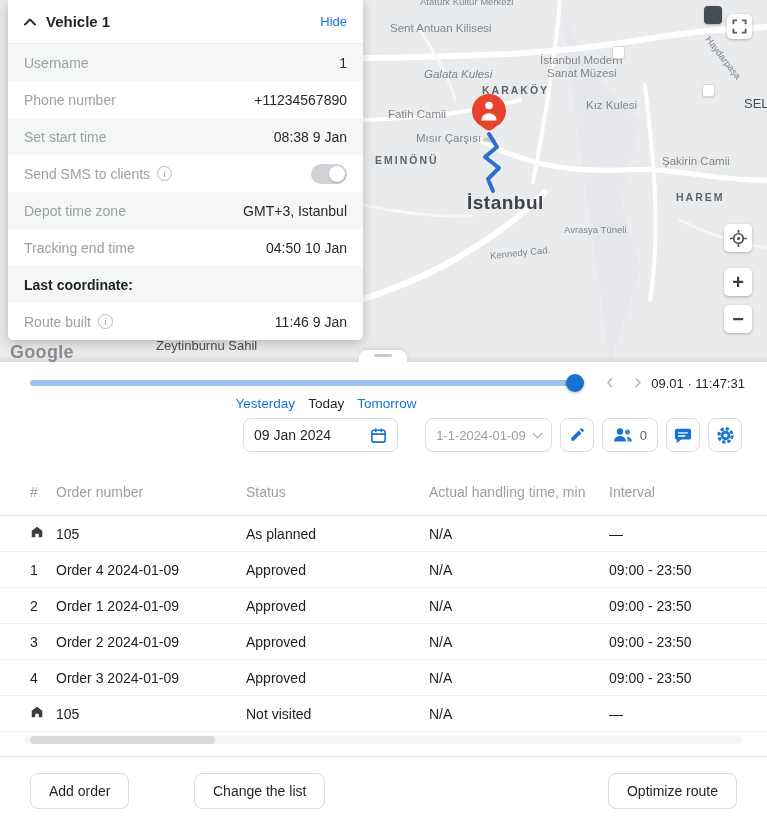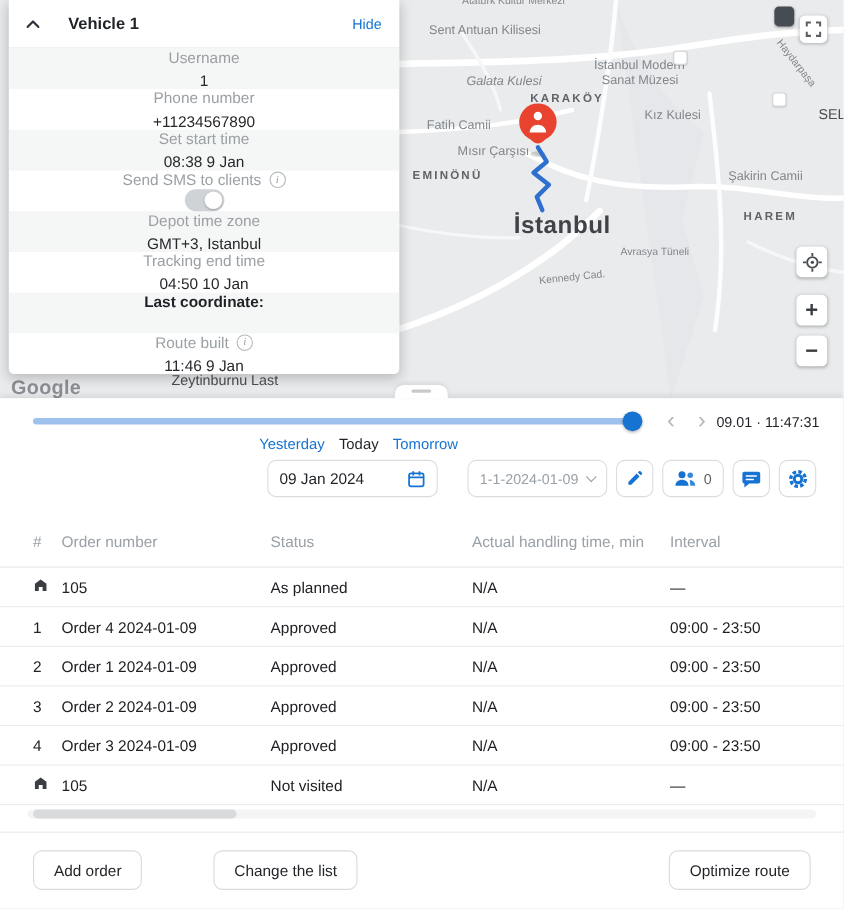--- a/index.html
+++ b/index.html
@@ -6,41 +6,41 @@
   html,body { background:#fff; }
   body { font-family:"Liberation Sans","DejaVu Sans",sans-serif; }
   .page { position:relative; width:767px; height:826px; overflow:hidden; background:#fff; outline:1px solid #c9cdd1; }
 
   
   .map { position:absolute; left:0; top:0; width:767px; height:362px; background:#e9ebec; overflow:hidden; }
   .map svg.roads { position:absolute; inset:0; }
   .map-label { position:absolute; white-space:nowrap; color:#82878c; font-size:11.5px; }
   .map-label.xs { font-size:9.5px; }
   .map-label.area { font-size:10.5px; letter-spacing:2px; color:#5f6468; font-weight:bold; }
-  .map-label.city { font-size:22px; color:#3f4347; font-weight:bold; letter-spacing:.5px; }
+  .map-label.city { font-size:19px; color:#3f4347; font-weight:bold; letter-spacing:.5px; }
   .map-label.dark { font-size:13px; color:#4a4e52; }
   .map-label.logo { font-size:18px; color:#8b8f93; font-weight:bold; letter-spacing:.3px; }
   .map-label.rot { transform:rotate(52deg); transform-origin:left top; }
   .map-label.tilt { transform:rotate(-6deg); }
   .poi-sq { position:absolute; width:13px; height:13px; background:#fff; border:1px solid #d3d6d9; border-radius:3px; box-shadow:0 1px 1px rgba(0,0,0,.1); }
   .poi-dark { position:absolute; width:18px; height:18px; background:#454c54; border-radius:4px; box-shadow:0 1px 2px rgba(0,0,0,.25); }
   .map-btn { position:absolute; background:#fff; border:none; border-radius:5px; box-shadow:0 1px 3px rgba(0,0,0,.25); display:flex; align-items:center; justify-content:center; cursor:pointer; }
   .map-btn.fullscreen { left:727px; top:14px; width:25px; height:25px; }
   .map-btn.locate { left:724px; top:224px; width:28px; height:28px; }
   .map-btn.zoom-in { left:724px; top:268px; width:28px; height:28px; font-size:20px; color:#3a3e42; font-weight:bold; }
   .map-btn.zoom-out { left:724px; top:305px; width:28px; height:28px; font-size:20px; color:#3a3e42; font-weight:bold; }
   .route-layer { position:absolute; inset:0; pointer-events:none; }
 
   
   .vcard { position:absolute; left:8px; top:0; width:355px; height:340px; background:#fff; box-shadow:0 3px 12px rgba(0,0,0,.22); border-radius:0 0 5px 5px; overflow:hidden; z-index:5; }
-  .vhead { height:44px; display:flex; align-items:center; padding:0 16px; border-bottom:1px solid #ededed; background:#fff;gap:16px; }
+  .vhead { height:44px; display:flex; align-items:center; padding:0 16px; border-bottom:1px solid #ededed; background:#fff; }
   .vhead .chev { display:flex; margin-right:10px; cursor:pointer; }
   .vtitle { font-size:15px; font-weight:bold; color:#1f2226; }
   .vhide { margin-left:auto; font-size:13px; color:#1673d1; cursor:pointer; }
-  .vrow { display:flex; justify-content:space-between; align-items:center; height:37px; padding:0 16px;flex-direction:column; }
+  .vrow { display:flex; justify-content:space-between; align-items:center; height:37px; padding:0 16px; }
   .vrow.alt { background:#f5f6f6; }
   .vlabel { color:#9ba0a5; font-size:14px; display:flex; align-items:center; gap:7px; }
   .vlabel.bold { color:#1f2226; font-weight:bold; }
   .vvalue { color:#26282b; font-size:14px; }
   .info-icon { width:15px; height:15px; border:1.4px solid #b6babe; border-radius:50%; color:#9ba0a5; font-size:10px; display:inline-flex; align-items:center; justify-content:center; font-style:italic; font-family:"Liberation Serif",serif; }
   .info-icon::after { content:"i"; }
   .toggle { width:36px; height:20px; border-radius:10px; background:#cfd2d6; position:relative; cursor:pointer; }
   .toggle .knob { position:absolute; right:2px; top:2px; width:16px; height:16px; border-radius:50%; background:#fff; box-shadow:0 1px 2px rgba(0,0,0,.25); }
 
   
@@ -115,21 +115,21 @@
     <span class="map-label area" style="left:482px; top:84px;">KARAKÖY</span>
     <span class="map-label" style="left:586px; top:99px;">Kız Kulesi</span>
     <span class="map-label" style="left:388px; top:108px;">Fatih Camii</span>
     <span class="map-label" style="left:416px; top:132px;">Mısır Çarşısı</span>
     <span class="map-label area" style="left:375px; top:154px;">EMINÖNÜ</span>
     <span class="map-label" style="left:662px; top:155px;">Şakirin Camii</span>
     <span class="map-label city" style="left:467px; top:192px;">İstanbul</span>
     <span class="map-label area" style="left:676px; top:191px;">HAREM</span>
     <span class="map-label xs" style="left:564px; top:224px;">Avrasya Tüneli</span>
     <span class="map-label xs tilt" style="left:490px; top:247px;">Kennedy Cad.</span>
-    <span class="map-label dark" style="left:156px; top:338px;">Zeytinburnu Last</span>
+    <span class="map-label dark" style="left:156px; top:338px;">Zeytinburnu Sahil</span>
     <span class="map-label logo" style="left:10px; top:342px;">Google</span>
     <span class="map-label xs rot" style="left:712px; top:34px;">Haydarpaşa</span>
     <span class="map-label dark" style="left:744px; top:96px;">SEL</span>
 
     <div class="poi-dark" style="left:704px; top:6px;"></div>
     <div class="poi-sq" style="left:702px; top:84px;"></div>
     <div class="poi-sq" style="left:612px; top:46px;"></div>
 
     <svg class="route-layer" viewBox="0 0 767 362">
       <ellipse cx="489" cy="140" rx="7" ry="2.5" fill="rgba(0,0,0,0.15)"></ellipse>

